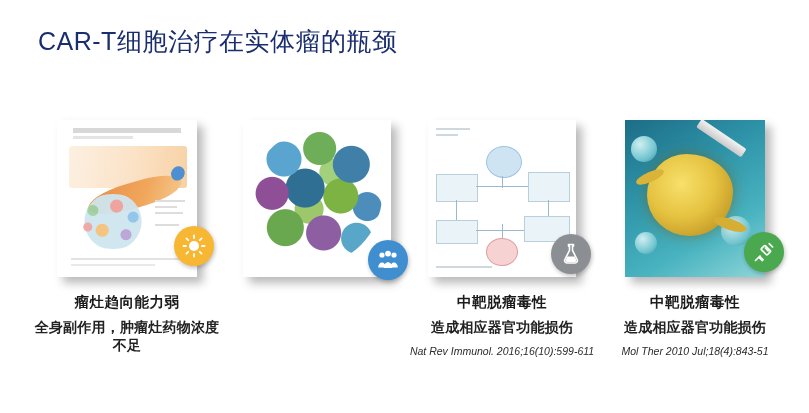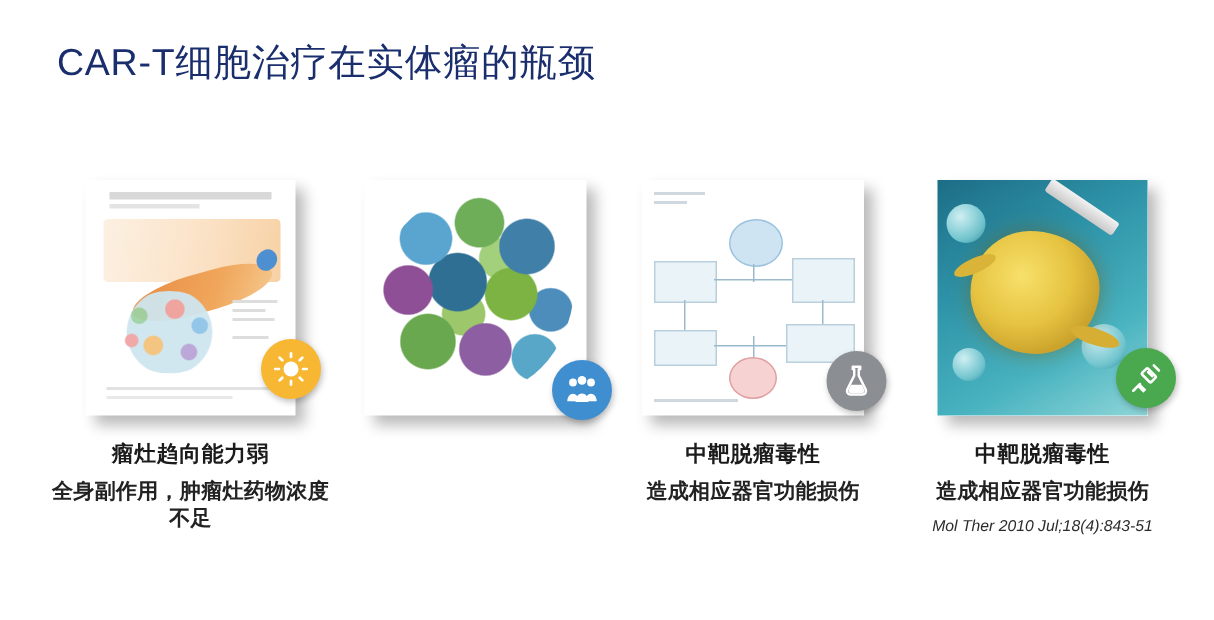--- a/index.html
+++ b/index.html
@@ -305,20 +305,21 @@
       </div>
       <div class="badge b3">
         <svg width="24" height="24" viewBox="0 0 24 24" aria-hidden="true">
           <path d="M9.5 2.5h5v1.6h-1v4.3l4.6 9.1c.9 1.8-.3 3.5-2.1 3.5H8c-1.8 0-3-1.7-2.1-3.5l4.6-9.1V4.1h-1z" fill="none" stroke="#ffffff" stroke-width="1.6" stroke-linejoin="round"></path>
           <path d="M8.4 14.5h7.2l1.6 3.2c.6 1.3-.2 2.3-1.3 2.3H8.1c-1.1 0-1.9-1-1.3-2.3z" fill="#ffffff"></path>
         </svg>
       </div>
       <div class="caption">
         <div class="cap-title">中靶脱瘤毒性</div>
         <div class="cap-sub">造成相应器官功能损伤</div>
+        <div class="cap-ref">Nat Rev Immunol. 2016;16(10):599-611</div>
       </div>
     </div>
 
     <div class="card card-4">
       <div class="thumb t4">
         <div class="tcell tc1"></div>
         <div class="tcell tc2"></div>
         <div class="tcell tc3"></div>
         <div class="mac"></div>
         <div class="needle"></div>

